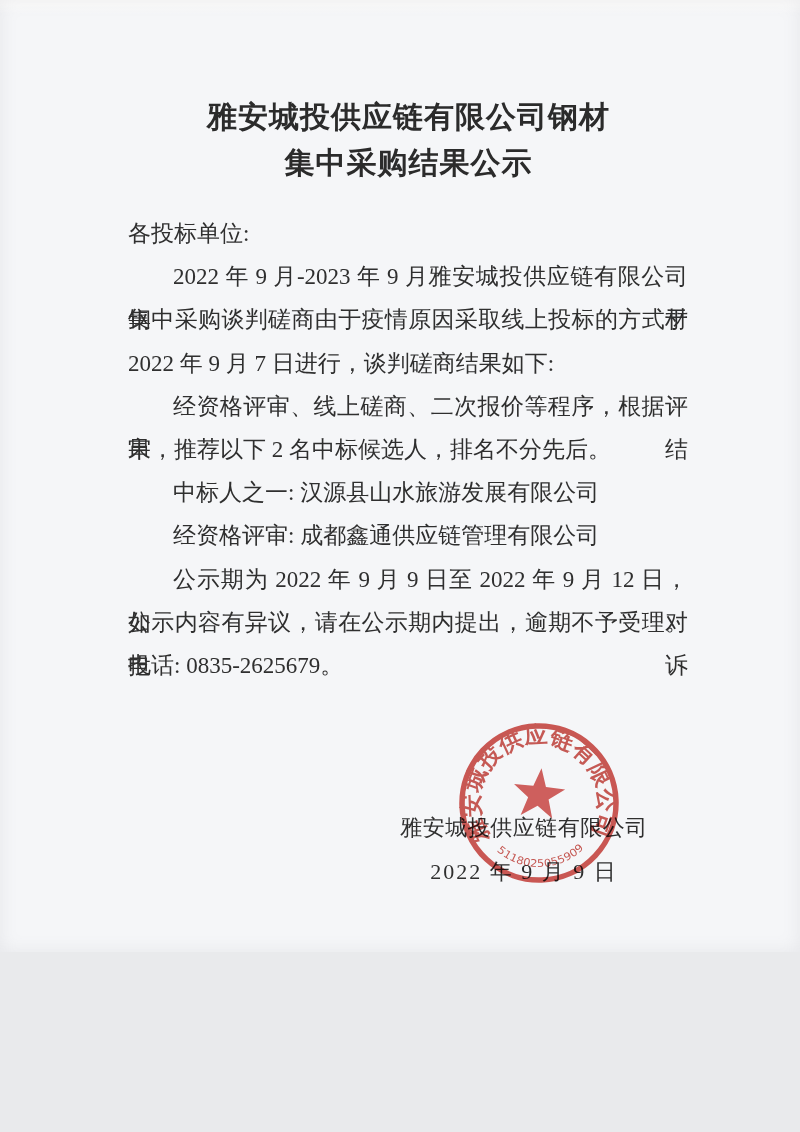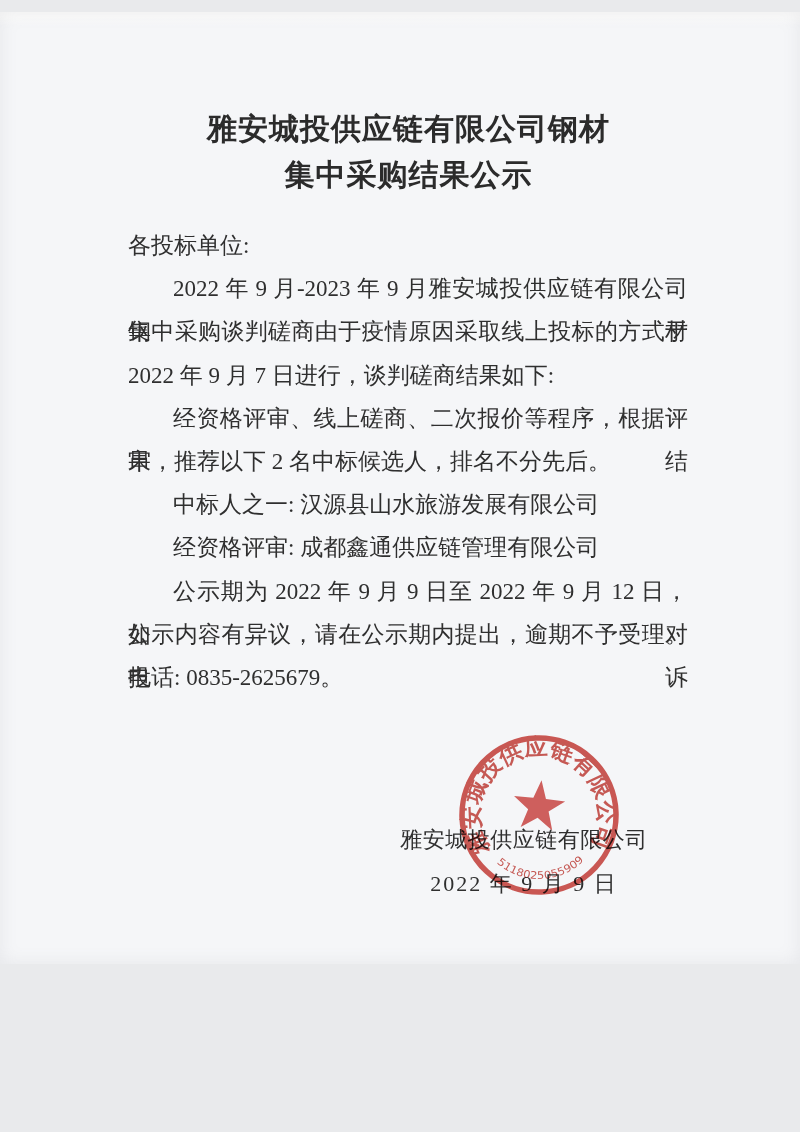--- a/index.html
+++ b/index.html
@@ -1,19 +1,19 @@
 <!DOCTYPE html>
 <html><head>
 <meta charset="utf-8">
 <style>
   html,body{margin:0;padding:0;background:#e9eaec;}
   .page{
     position:relative;
     width:800px;height:952px;
-    margin:12px auto;
+    margin:0 auto;
     background:linear-gradient(#fbfbfb 0px,#fbfbfb 5px,#f5f6f8 14px,#f5f6f8 100%);
     box-shadow:inset 0 0 18px rgba(120,125,135,.12);
     overflow:hidden;
     font-family:"Liberation Serif", serif;
     color:#2f2f2f;
   }
   .title{
     position:absolute;top:94px;left:136px;width:545px;
     text-align:center;
     font-family:"Liberation Sans", sans-serif;

